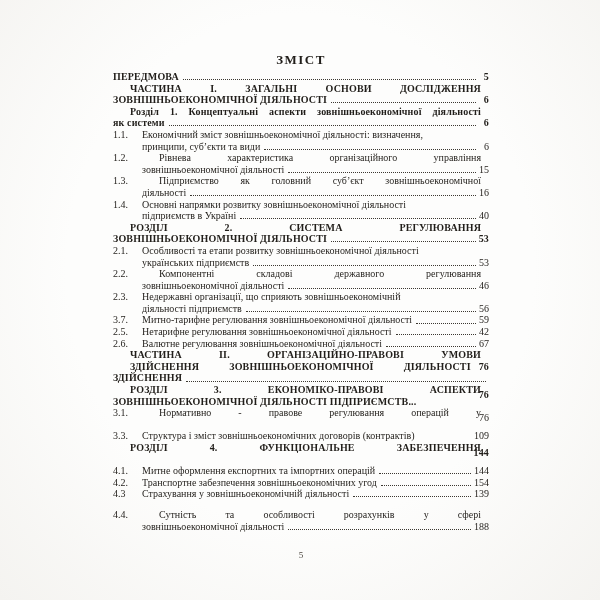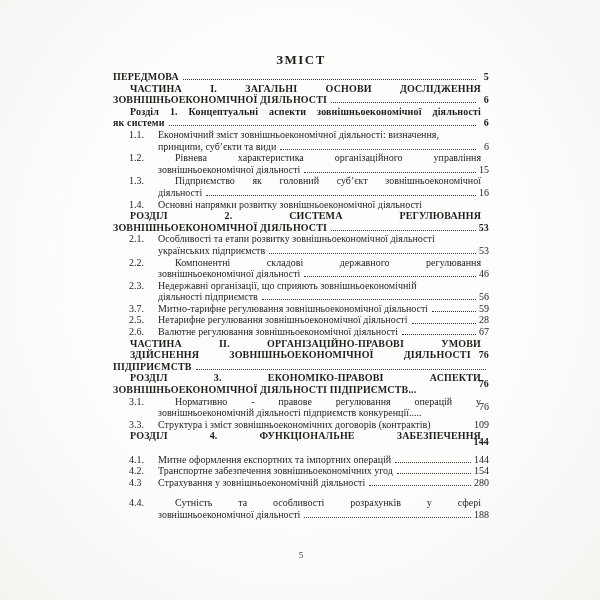--- a/index.html
+++ b/index.html
@@ -17,21 +17,21 @@
   .title{
     position:absolute;top:52px;left:113px;width:376px;
     text-align:center;font-weight:bold;font-size:13px;letter-spacing:1.5px;
   }
   .toc{
     position:absolute;top:71px;left:113px;width:376px;
     font-size:10px;line-height:11.6px;
   }
   .row{display:flex;align-items:flex-end;}
   .part,.chapter{font-weight:bold;letter-spacing:0.15px;}
-  .num{flex:0 0 29px;margin-left:16px;}
+  .num{flex:0 0 29px;}
   .txt{flex:0 1 auto;}
   .justify .txt{flex:1 1 auto;text-align:justify;text-align-last:justify;margin-left:17px;}
   .leader{
     flex:1 1 16px;min-width:8px;align-self:flex-end;
     border-bottom:1.4px dotted #3c3831;margin:0 3px 2.5px 4px;
   }
   .leader.noline{border-bottom:none;}
   .justify .leader{flex:0 0 8px;min-width:0;margin:0;}
   .pg{flex:0 0 auto;min-width:10px;text-align:right;}
   .pg.empty{min-width:0;}
@@ -113,20 +113,26 @@
     <span class="txt">діяльності</span>
     <span class="leader"></span>
     <span class="pg">16</span>
   </div>
       <div class="row item">
     <span class="num">1.4.</span>
     <span class="txt">Основні напрямки розвитку зовнішньоекономічної діяльності</span>
     <span class="leader noline"></span>
     <span class="pg empty"></span>
   </div>
+      <div class="row item cont">
+    <span class="num"></span>
+    <span class="txt">підприємств в Україні</span>
+    <span class="leader"></span>
+    <span class="pg">40</span>
+  </div>
       <div class="row part justify">
 
     <span class="txt">РОЗДІЛ 2. СИСТЕМА РЕГУЛЮВАННЯ</span>
     <span class="leader noline"></span>
     <span class="pg empty"></span>
   </div>
       <div class="row part">
 
     <span class="txt">ЗОВНІШНЬОЕКОНОМІЧНОЇ ДІЯЛЬНОСТІ</span>
     <span class="leader"></span>
@@ -171,21 +177,21 @@
       <div class="row item">
     <span class="num">3.7.</span>
     <span class="txt">Митно-тарифне регулювання зовнішньоекономічної діяльності</span>
     <span class="leader"></span>
     <span class="pg">59</span>
   </div>
       <div class="row item">
     <span class="num">2.5.</span>
     <span class="txt">Нетарифне регулювання зовнішньоекономічної діяльності</span>
     <span class="leader"></span>
-    <span class="pg">28</span>
+    <span class="pg">42</span>
   </div>
       <div class="row item">
     <span class="num">2.6.</span>
     <span class="txt">Валютне регулювання зовнішньоекономічної діяльності</span>
     <span class="leader"></span>
     <span class="pg">67</span>
   </div>
       <div class="row part justify">
 
     <span class="txt">ЧАСТИНА ІІ. ОРГАНІЗАЦІЙНО-ПРАВОВІ УМОВИ</span>
@@ -193,21 +199,21 @@
     <span class="pg empty"></span>
   </div>
       <div class="row part justify">
 
     <span class="txt">ЗДІЙСНЕННЯ ЗОВНІШНЬОЕКОНОМІЧНОЇ ДІЯЛЬНОСТІ</span>
     <span class="leader noline"></span>
     <span class="pg">76</span>
   </div>
       <div class="row part">
 
-    <span class="txt">ПІДПРИЄМСТВ</span>
+    <span class="txt">ЗДІЙСНЕННЯ</span>
     <span class="leader"></span>
     <span class="pg empty"></span>
   </div>
       <div class="row part justify">
 
     <span class="txt">РОЗДІЛ 3. ЕКОНОМІКО-ПРАВОВІ АСПЕКТИ</span>
     <span class="leader noline"></span>
     <span class="pg empty"></span>
   </div>
       <div class="row part raised">
@@ -217,21 +223,20 @@
     <span class="pg">76</span>
   </div>
       <div class="row item justify">
     <span class="num">3.1.</span>
     <span class="txt">Нормативно - правове регулювання операцій у</span>
     <span class="leader noline"></span>
     <span class="pg empty"></span>
   </div>
       <div class="row item cont raised">
     <span class="num"></span>
-    <span class="txt">зовнішньоекономічній діяльності підприємств конкуренції.....</span>
     <span class="leader noline"></span>
     <span class="pg">76</span>
   </div>
       <div class="row item">
     <span class="num">3.3.</span>
     <span class="txt">Структура і зміст зовнішньоекономічних договорів (контрактів)</span>
     <span class="leader noline"></span>
     <span class="pg">109</span>
   </div>
       <div class="row part justify">
@@ -254,21 +259,21 @@
       <div class="row item">
     <span class="num">4.2.</span>
     <span class="txt">Транспортне забезпечення зовнішньоекономічних угод</span>
     <span class="leader"></span>
     <span class="pg">154</span>
   </div>
       <div class="row item">
     <span class="num">4.3</span>
     <span class="txt">Страхування у зовнішньоекономічній діяльності</span>
     <span class="leader"></span>
-    <span class="pg">280</span>
+    <span class="pg">139</span>
   </div>
       <div class="blank"></div>
       <div class="row item justify">
     <span class="num">4.4.</span>
     <span class="txt">Сутність та особливості розрахунків у сфері</span>
     <span class="leader noline"></span>
     <span class="pg empty"></span>
   </div>
       <div class="row item cont">
     <span class="num"></span>

